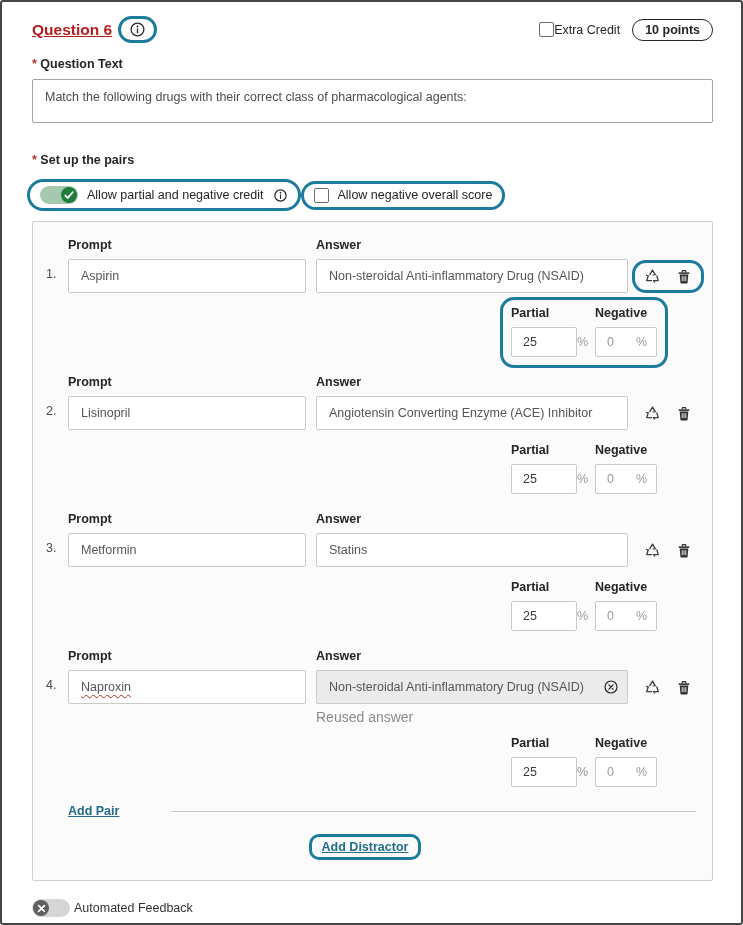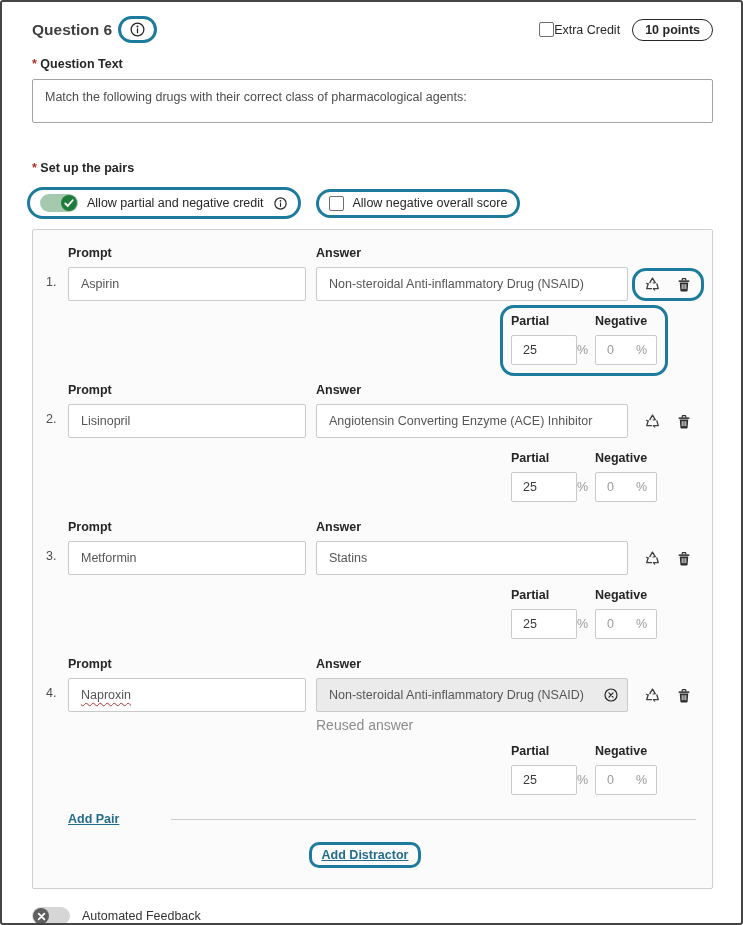--- a/index.html
+++ b/index.html
@@ -5,37 +5,37 @@
   html,body{margin:0;padding:0;background:#fff;}
   .page{
     width:743px;height:925px;box-sizing:border-box;
     border:2px solid #454545;border-radius:3px;background:#fff;
     padding:14px 28px 0 30px;position:relative;overflow:hidden;
     font-family:"Liberation Sans",sans-serif;color:#262626;font-size:12.5px;
   }
   
   .header-row{display:flex;justify-content:space-between;align-items:center;margin-bottom:12px;}
   .title-wrap{display:flex;align-items:center;}
-  .q-title{font-size:15.5px;font-weight:700;color:#404040;}
+  .q-title{font-size:15.5px;font-weight:700;color:#b91c1c;text-decoration:underline;}
   .hl{border:3px solid var(--annotation-teal,#1d7b9e);}
   .title-info-hl{display:inline-flex;align-items:center;justify-content:center;
     border-radius:14px;padding:2px 8px;margin-left:6px;}
   .header-right{display:flex;align-items:center;gap:12px;}
   .cb-row{display:flex;align-items:center;gap:0;}
   .checkbox{width:15px;height:15px;border:1.5px solid #6e6e6e;border-radius:2px;background:#fff;box-sizing:border-box;}
   .points-pill{border:1.5px solid #262626;border-radius:14px;padding:3px 12px;font-weight:700;font-size:12.5px;}
   
   .field-label{font-weight:700;font-size:12.5px;color:#262626;line-height:18px;}
   .req:before{content:"* ";color:var(--asterisk-red,#b3332c);font-weight:700;}
   .section-label{margin:6px 0 6px;}
   
   .textarea{border:1px solid #a3a3a3;border-radius:2px;background:#fff;height:44px;
     box-sizing:border-box;padding:10px 12px;color:#4d4d4d;margin-top:2px;}
   
-  .options-row{display:flex;align-items:center;gap:15px;margin:10px 0 10px -5px;}
+  .options-row{display:flex;align-items:center;margin:10px 0 10px -5px;}
   .opt-hl{display:inline-flex;align-items:center;gap:9px;border-radius:16px;padding:4px 10px;background:#fff;}
   .toggle{width:38px;height:18px;border-radius:10px;position:relative;flex:0 0 auto;}
   .toggle.on{background:var(--toggle-on-track,#a5c9ae);}
   .toggle.on .thumb{position:absolute;right:1px;top:1px;width:16px;height:16px;border-radius:50%;
     background:var(--toggle-on-thumb,#1f7d3c);display:flex;align-items:center;justify-content:center;}
   .toggle.off{background:#d6d6d6;}
   .toggle.off .thumb{position:absolute;left:1px;top:1px;width:16px;height:16px;border-radius:50%;
     background:#5f5f5f;display:flex;align-items:center;justify-content:center;}
   .opt-label{color:#262626;}
   
@@ -65,21 +65,21 @@
   .pct-box.w1{width:66px;gap:40px;} .pct-box.w2{width:62px;}
   .pct-val{color:#3b3b3b;} .pct-val.dim{color:#9a9a9a;} .pct-sign{color:#9a9a9a;}
   
   .bottom-row{display:flex;align-items:center;margin-top:6px;}
   .link{color:var(--link-teal,#236c8c);font-weight:700;text-decoration:underline;cursor:pointer;}
   .add-pair{margin-left:22px;}
   .divider{flex:1;height:1px;background:#ccc;margin-left:52px;margin-right:8px;}
   .distractor-row{display:flex;justify-content:center;margin:16px 0 10px -20px;}
   .distractor-hl{border-radius:10px;padding:3px 10px;display:inline-flex;}
   
-  .af-row{display:flex;align-items:center;gap:12px;margin-top:18px;}
+  .af-row{display:flex;align-items:center;gap:4px;margin-top:18px;}
   .af-label{color:#333;}
   .footer-actions{display:flex;justify-content:flex-end;gap:10px;margin-top:16px;}
   .btn{border:none;border-radius:2px;padding:8px 15px;font-size:12.5px;font-family:"Liberation Sans",sans-serif;cursor:pointer;}
   .btn.cancel{background:#ebebeb;color:#262626;}
   .btn.save{background:var(--save-bg,#262626);color:#fff;}
   svg{display:block;}
 </style>
 </head>
 <body>
 
@@ -105,21 +105,21 @@
       </div>
       <span class="points-pill">10 points</span>
     </div>
   </div>
 
   <div class="field-label req section-label">Question Text</div>
   <div class="textarea">
     <span>Match the following drugs with their correct class of pharmacological agents:</span>
   </div>
 
-  <div class="field-label req" style="margin-top:36px;">Set up the pairs</div>
+  <div class="field-label req" style="margin-top:28px;">Set up the pairs</div>
 
   <div class="options-row">
     <span class="opt-hl hl">
       <span class="toggle on">
         <span class="thumb">
           <svg width="10" height="9" viewBox="0 0 12 11">
               <polyline points="1.5,5.5 4.5,8.5 10.5,1.5" fill="none" stroke="#fff" stroke-width="2.2" stroke-linecap="round"></polyline>
             </svg>
         </span>
       </span>

